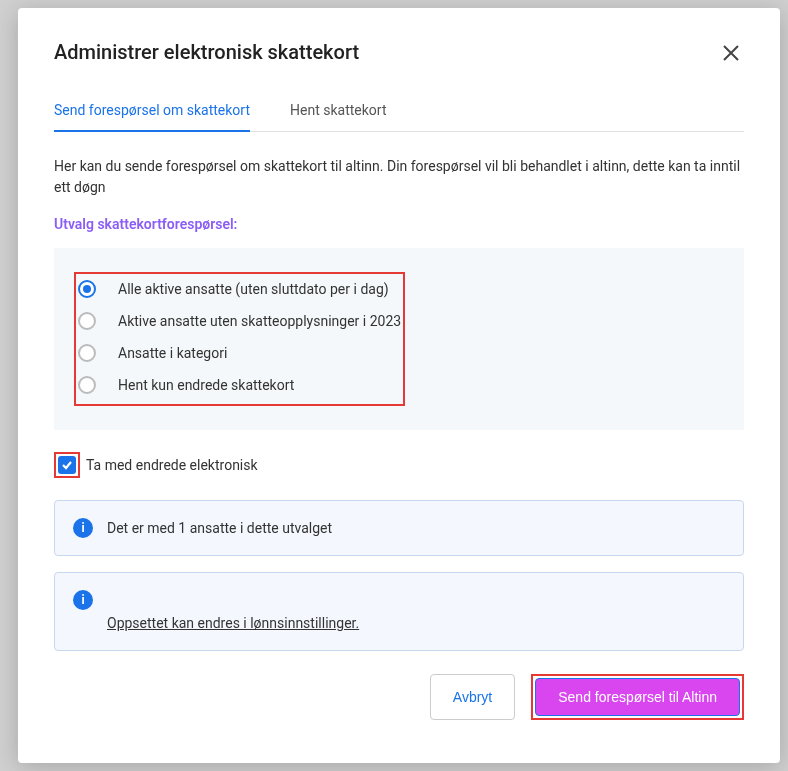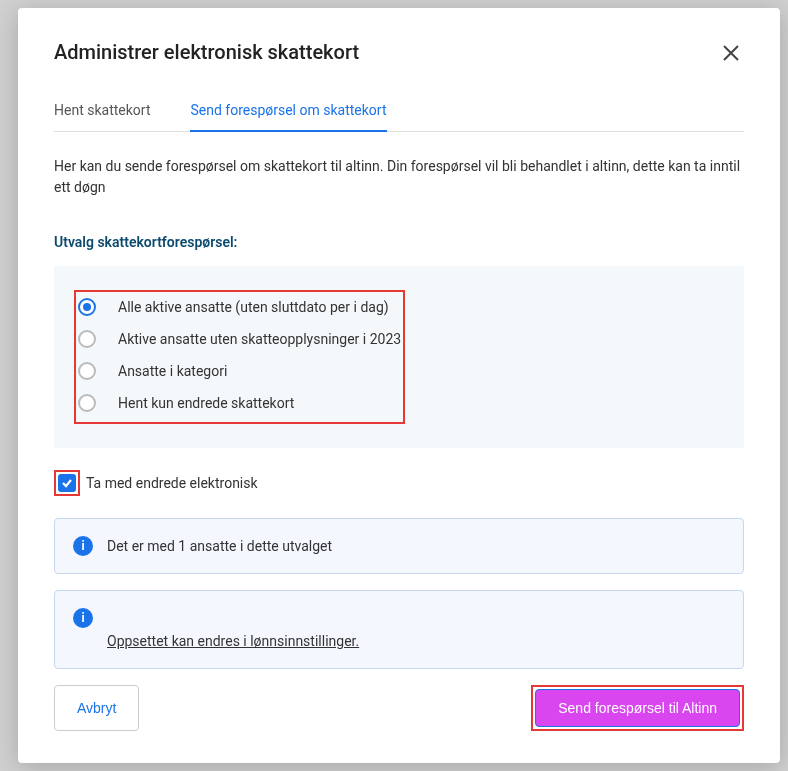--- a/index.html
+++ b/index.html
@@ -60,24 +60,24 @@
       color: #1a73e8;
       border-bottom: 2px solid #1a73e8;
     }
     .description {
       margin-top: 24px;
       font-size: 14px;
       color: #333;
       line-height: 1.5;
     }
     .section-label {
-      margin-top: 36px;
+      margin-top: 18px;
       font-size: 14px;
       font-weight: 600;
-      color: #0c4a6e;
+      color: #8b5cf6;
     }
     .radio-panel {
       margin-top: 16px;
       background: #f5f8fa;
       padding: 24px 20px;
     }
     .radio-group-highlight {
       border: 2px solid #e53935;
       display: inline-block;
       padding: 2px 0;
@@ -164,23 +164,23 @@
       flex-shrink: 0;
       margin-top: 1px;
     }
     .info-text { line-height: 1.6; }
     .info-link {
       text-decoration: underline;
       cursor: pointer;
     }
     .button-row {
       display: flex;
-      justify-content: space-between;
+      justify-content: flex-end;
       gap: 16px;
-      margin-top: 16px;
+      margin-top: 23px;
     }
     .btn {
       padding: 10px 22px;
       font-size: 14px;
       border-radius: 4px;
       cursor: pointer;
       font-weight: 500;
     }
     .btn-secondary {
       background: #fff;
@@ -205,22 +205,22 @@
   <div class="modal-header">
     <div class="modal-title">Administrer elektronisk skattekort</div>
     <button class="close-btn">
       <svg width="18" height="18" viewBox="0 0 18 18">
           <path d="M2 2 L16 16 M16 2 L2 16" stroke="#444" stroke-width="2" fill="none"></path>
         </svg>
     </button>
   </div>
 
   <div class="tabs">
+    <div class="tab active">Send forespørsel om skattekort</div>
     <div class="tab">Hent skattekort</div>
-    <div class="tab active">Send forespørsel om skattekort</div>
   </div>
 
   <div class="description">Her kan du sende forespørsel om skattekort til altinn. Din forespørsel vil bli behandlet i altinn, dette kan ta inntil ett døgn</div>
 
   <div class="section-label">Utvalg skattekortforespørsel:</div>
 
   <div class="radio-panel">
     <div class="radio-group-highlight">
       <div class="radio-row">
         <span class="radio selected"></span>

